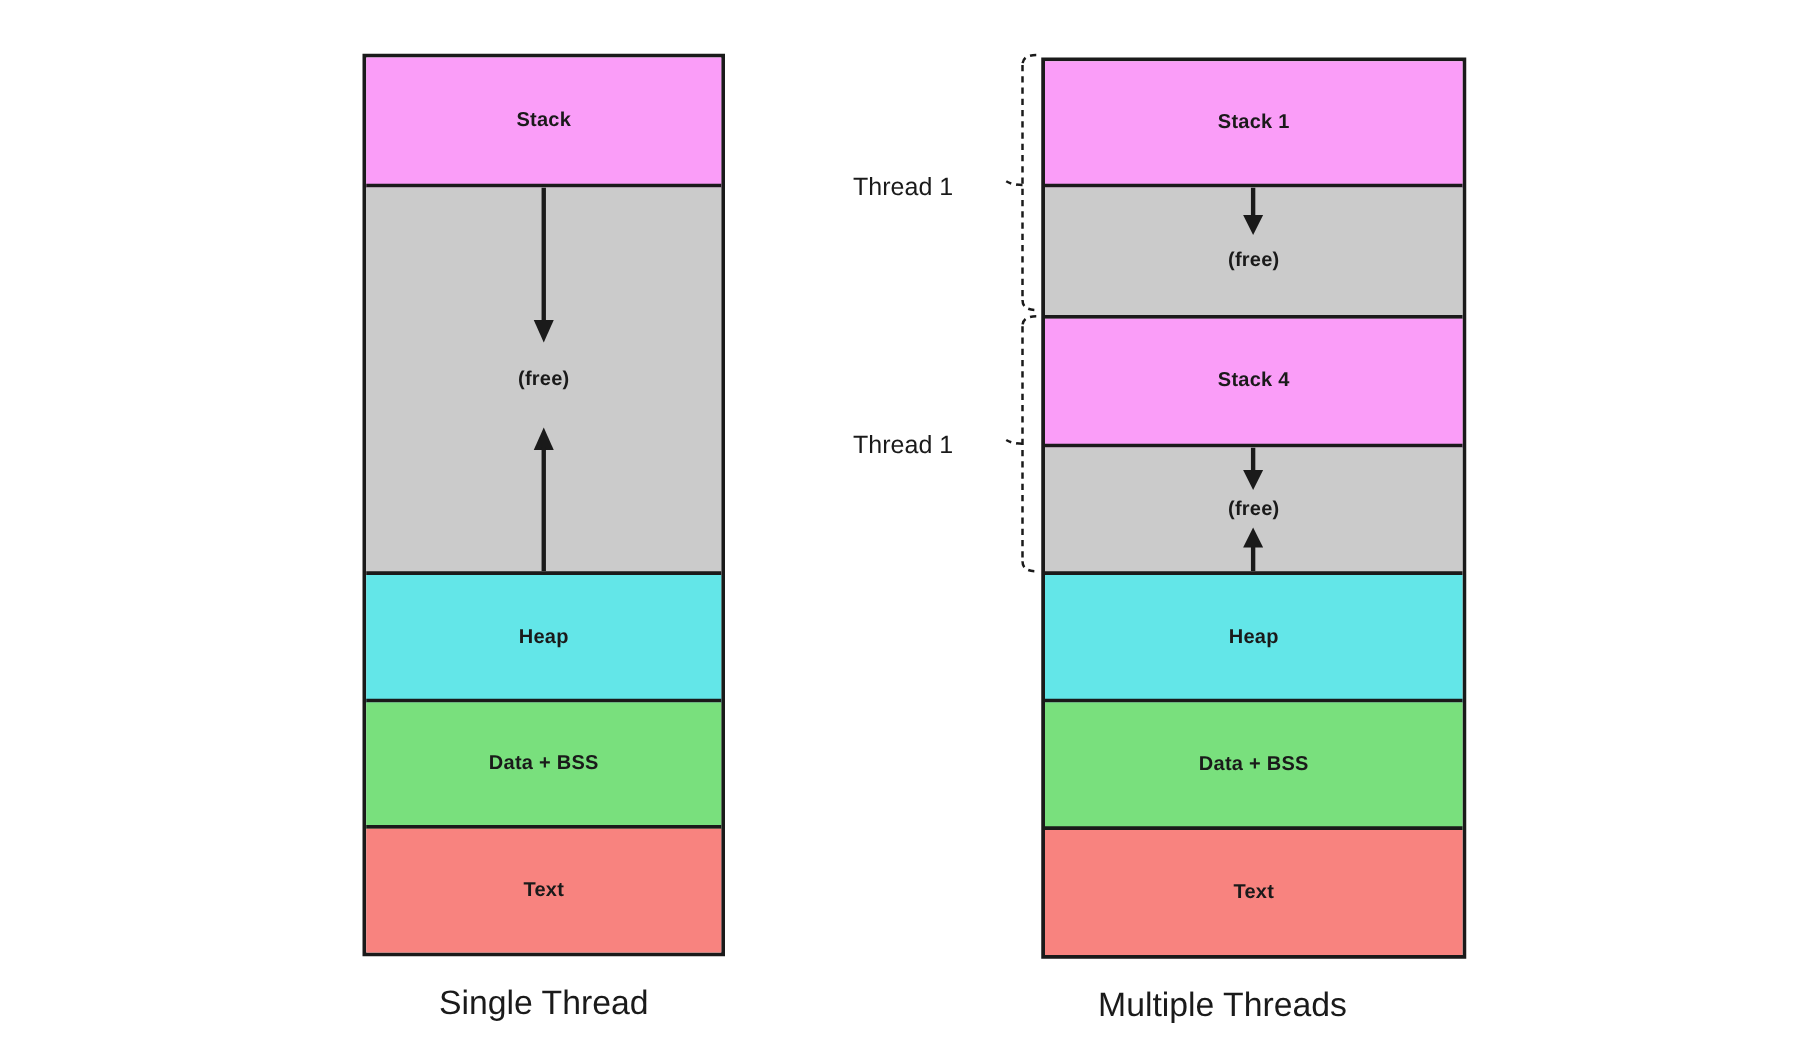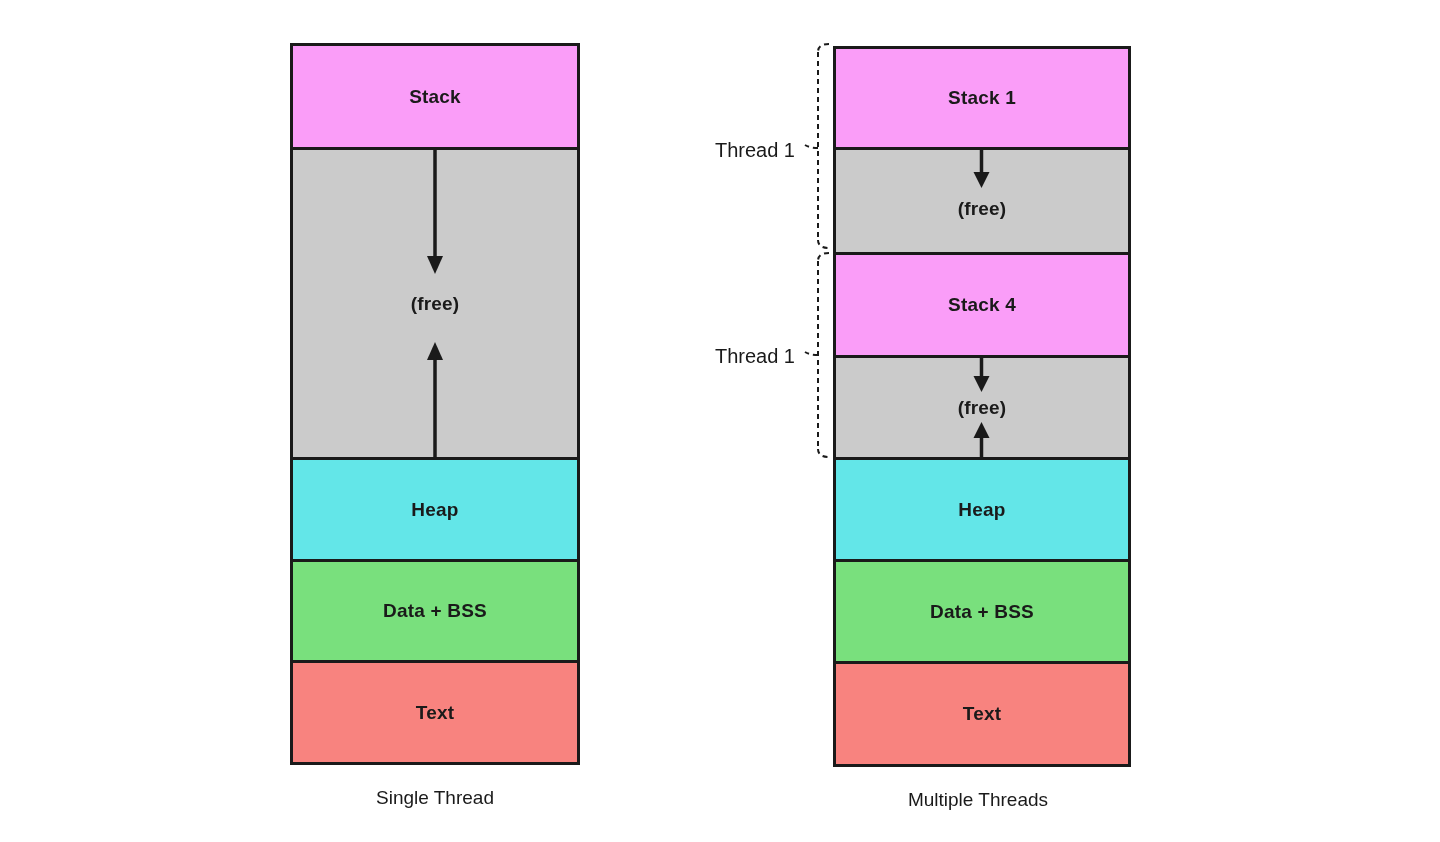--- a/index.html
+++ b/index.html
@@ -13,57 +13,57 @@
     color: #1a1a1a;
     overflow: hidden;
   }
   .mem-column {
     position: absolute;
     border: 3px solid #1a1a1a;
     display: flex;
     flex-direction: column;
   }
   .left-col  { left: 290px; top: 43px;  width: 290px; height: 722px; }
-  .right-col { left: 833px; top: 46px;  width: 298px; height: 721px; }
+  .right-col { left: 833px; top: 46px;  width: 340px; height: 721px; }
   .segment {
     position: relative;
     width: 100%;
     border-bottom: 3px solid #1a1a1a;
     display: flex;
     align-items: center;
     justify-content: center;
   }
   .segment.last { border-bottom: none; }
   .seg-label {
-    font-size: 19px;
+    font-size: 16px;
     font-weight: 700;
     letter-spacing: 0.2px;
     z-index: 2;
   }
   .arrow-layer {
     position: absolute;
     left: 0; top: 0;
     width: 100%; height: 100%;
     z-index: 1;
     pointer-events: none;
   }
   .caption {
     position: absolute;
     width: 370px;
     text-align: center;
-    font-size: 19px;
+    font-size: 27px;
     font-weight: 400;
   }
   .caption-left  { left: 250px; top: 787px; }
   .caption-right { left: 793px; top: 789px; }
   .thread-label {
     position: absolute;
     width: 145px;
     left: 650px;
-    text-align: right;
+    text-align: center;
     font-size: 20px;
     font-weight: 400;
     line-height: 28px;
   }
   .thread-1-label { top: 136px; }
   .thread-2-label { top: 342px; }
   .bracket-layer {
     position: absolute;
     left: 796px; top: 38px;
     width: 40px; height: 426px;

